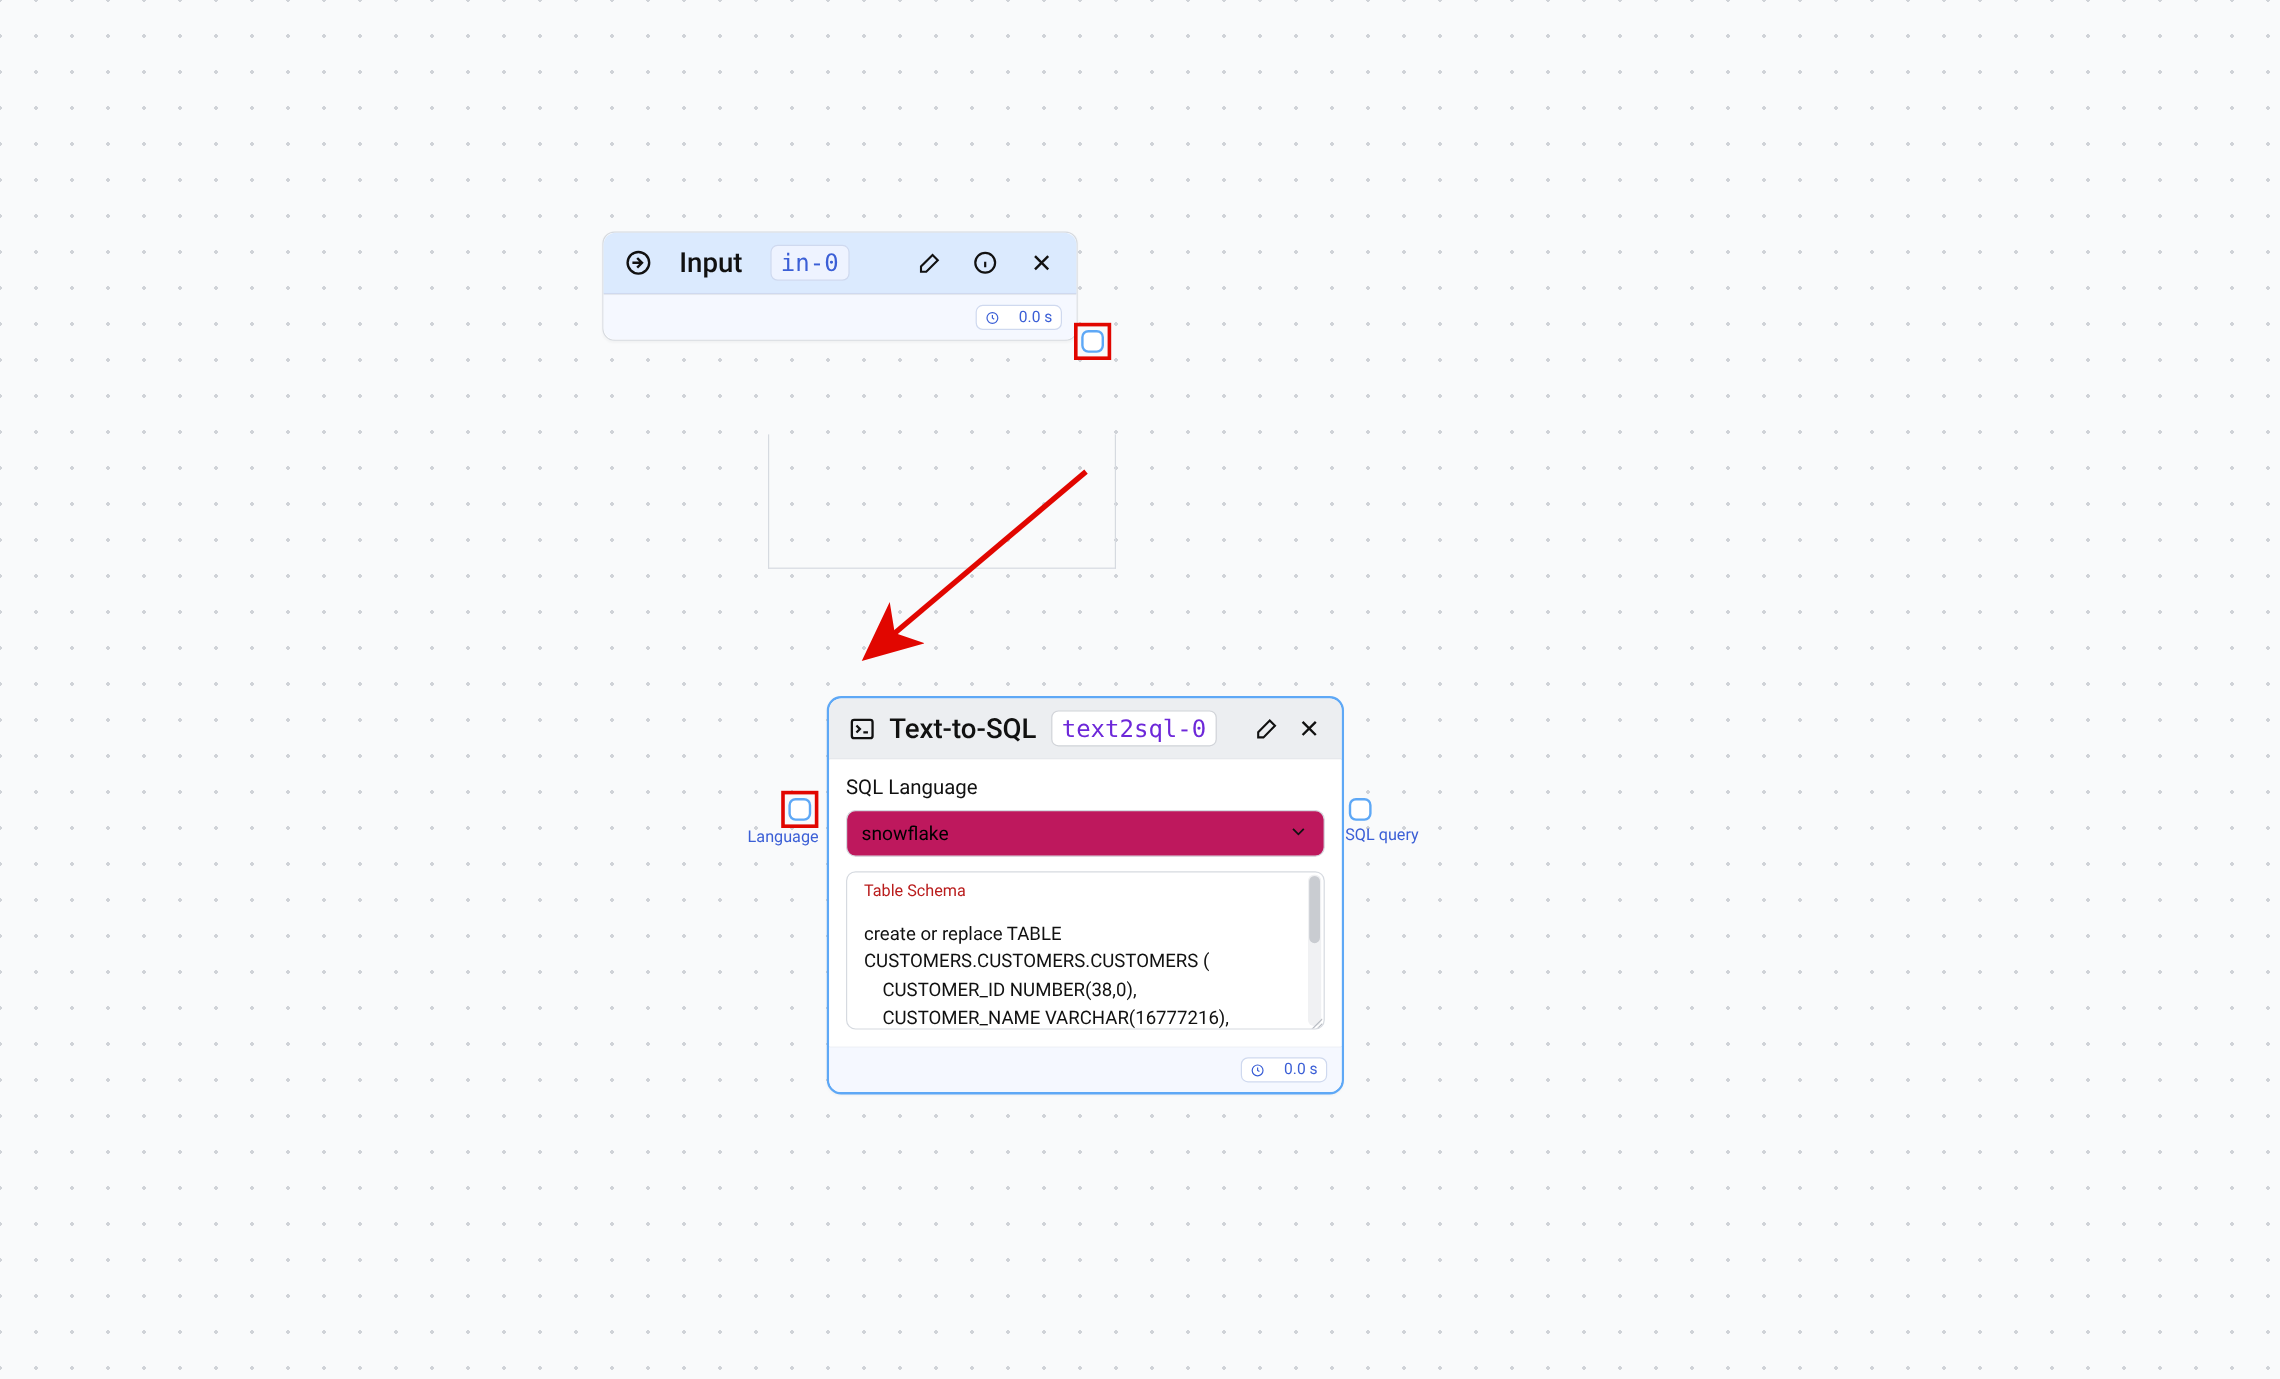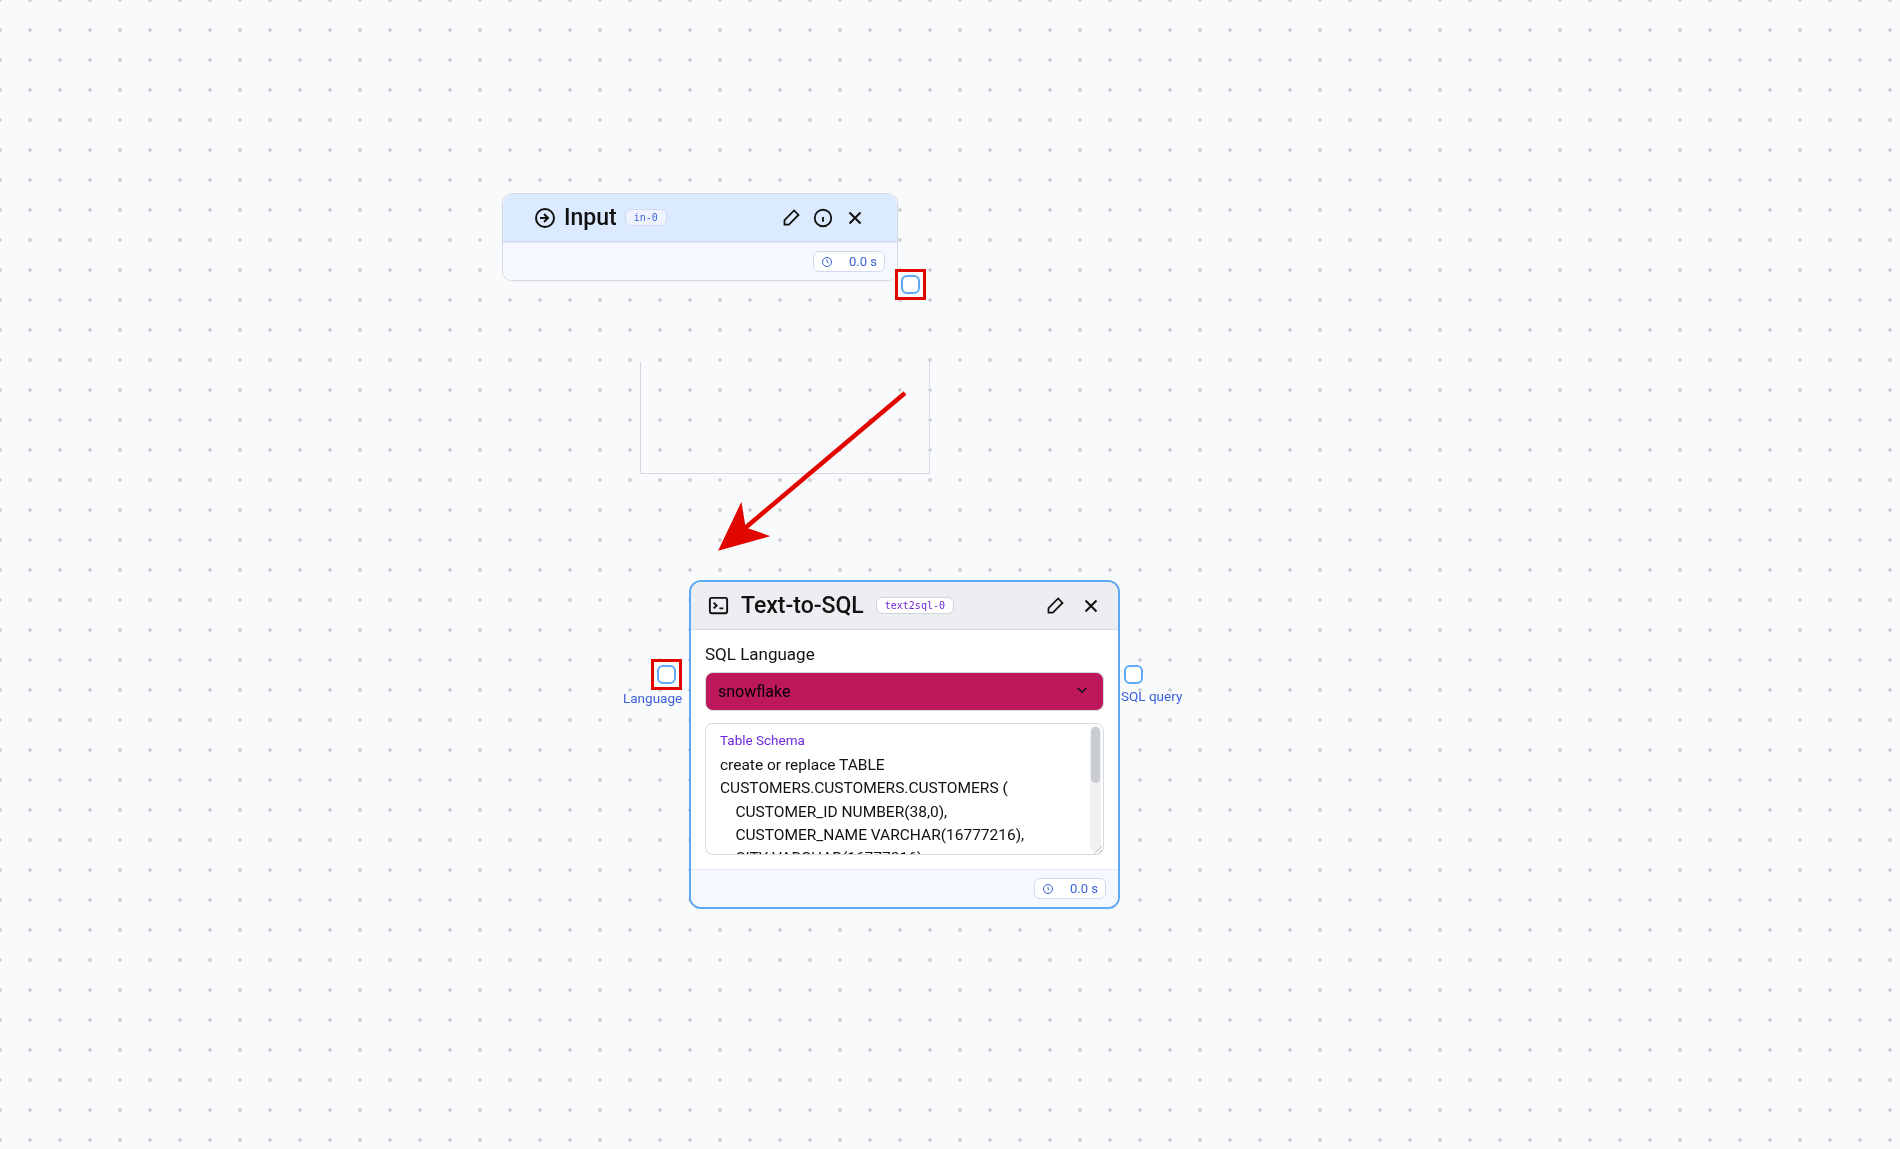--- a/index.html
+++ b/index.html
@@ -28,22 +28,22 @@
       border-radius: 10px;
       box-shadow: 0 1px 2px rgba(0,0,0,0.03);
     }
     .node-input { left: 502px; top: 193px; width: 396px; }
     .node-input .node-header {
       background: #dbeafe;
       border-bottom: 1px solid #cfd9ef;
       border-radius: 10px 10px 0 0;
       display: flex;
       align-items: center;
-      padding: 10px 29px;
-      gap: 6px;
+      padding: 10px 16px;
+      gap: 21px;
     }
     .node-text2sql { left: 689px; top: 580px; width: 431px; border: 2.5px solid #5ea8f6; border-radius: 12px; }
     .node-text2sql .node-header {
       background: #eceef1;
       border-bottom: 1px solid #d8dbe0;
       border-radius: 10px 10px 0 0;
       display: flex;
       align-items: center;
       padding: 10px 14px;
       gap: 10px;
@@ -53,21 +53,21 @@
       display: flex; align-items: center; justify-content: center;
       flex: none;
     }
     .node-title {
       font-size: 23px;
       font-weight: 500;
       color: #111;
     }
     .node-id-badge {
       font-family: ui-monospace, Menlo, monospace;
-      font-size: 10px;
+      font-size: 20px;
       color: #3b5fd6;
       background: #eef3ff;
       border: 1px solid #cfd9ef;
       border-radius: 6px;
       padding: 2px 8px;
       margin-left: 2px;
     }
     .node-text2sql .node-id-badge {
       color: #6d28d9;
       background: #fff;
@@ -143,21 +143,21 @@
     .schema-box {
       margin-top: 12px;
       border: 1px solid #d6dae0;
       border-radius: 8px;
       padding: 8px 0 8px 14px;
       background: #fff;
       position: relative;
       height: 132px;
       overflow: hidden;
     }
-    .schema-label { font-size: 13.5px; color: #6d28d9; margin-bottom: 6px; }
+    .schema-label { font-size: 13.5px; color: #b91c1c; margin-bottom: 16px; }
     .schema-content {
       font-size: 15.5px;
       color: #111;
       line-height: 1.5;
       white-space: pre;
       overflow: hidden;
     }
     .schema-scrollbar {
       position: absolute; right: 2px; top: 2px; bottom: 2px; width: 11px;
       background: #f0f1f3; border-radius: 5px;

